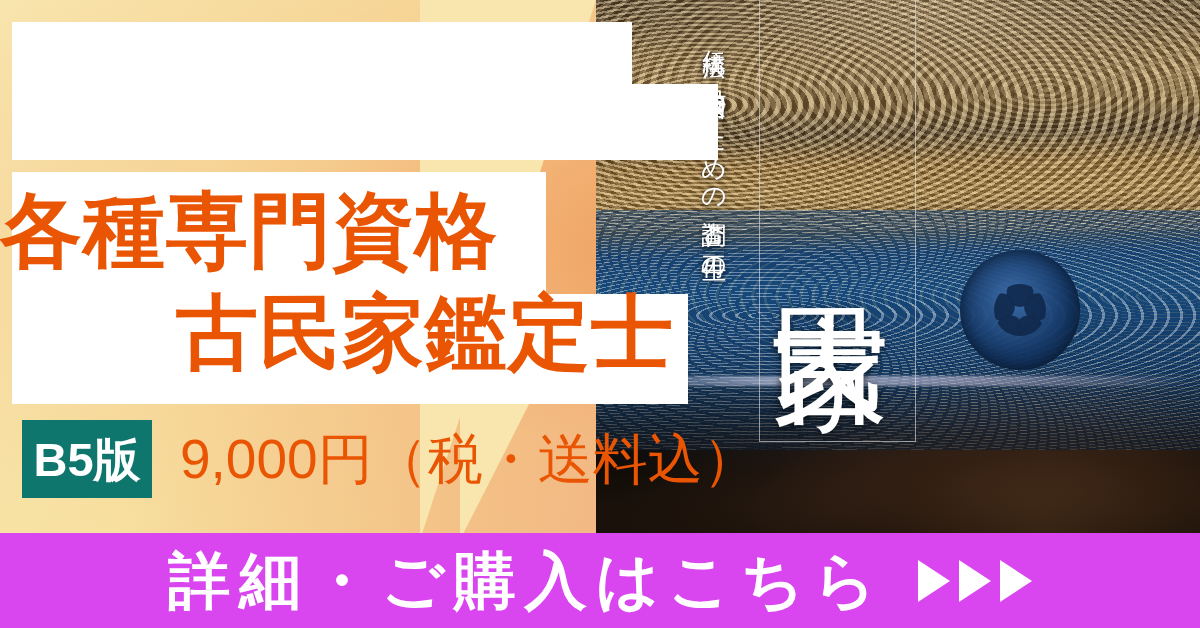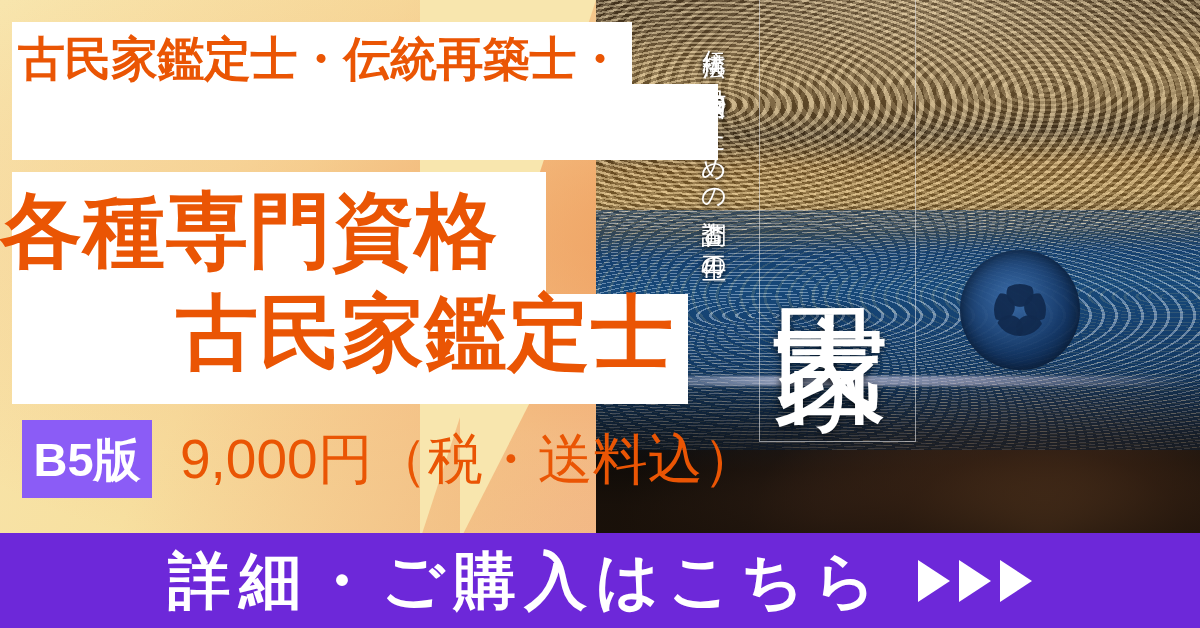--- a/index.html
+++ b/index.html
@@ -251,21 +251,21 @@
     position: absolute;
     left: 22px;
     top: 420px;
     height: 78px;
     display: flex;
     align-items: center;
   }
   .badge {
     width: 130px;
     height: 78px;
-    background: #8b5cf6;
+    background: #0f766e;
     color: #ffffff;
     font-size: 47px;
     font-weight: 700;
     display: flex;
     align-items: center;
     justify-content: center;
     letter-spacing: 0;
     line-height: 1;
   }
   .price {
@@ -278,21 +278,21 @@
     line-height: 1;
   }
 
   
   .cta {
     position: absolute;
     left: 0;
     top: 533px;
     width: 1200px;
     height: 95px;
-    background: #6d28d9;
+    background: #d946ef;
     display: flex;
     align-items: center;
     justify-content: center;
     gap: 26px;
   }
   .cta-text {
     color: #ffffff;
     font-size: 62px;
     font-weight: 700;
     letter-spacing: 9px;
@@ -336,21 +336,20 @@
     </div>
   </div>
 
   <div class="cream-wedge"></div>
   <div class="cream-wedge-2"></div>
 
   <div class="panel-top"></div>
   <div class="panel-mid"></div>
 
   <div class="headline">
-    <div class="l1">古民家鑑定士・伝統再築士・</div>
   </div>
 
   <div class="bigtitle">
     <span class="line-a">各種専門資格</span>
     <span class="line-b">古民家鑑定士</span>
   </div>
 
   <div class="price-row">
     <div class="badge">B5版</div>
     <div class="price">9,000円（税・送料込）</div>

